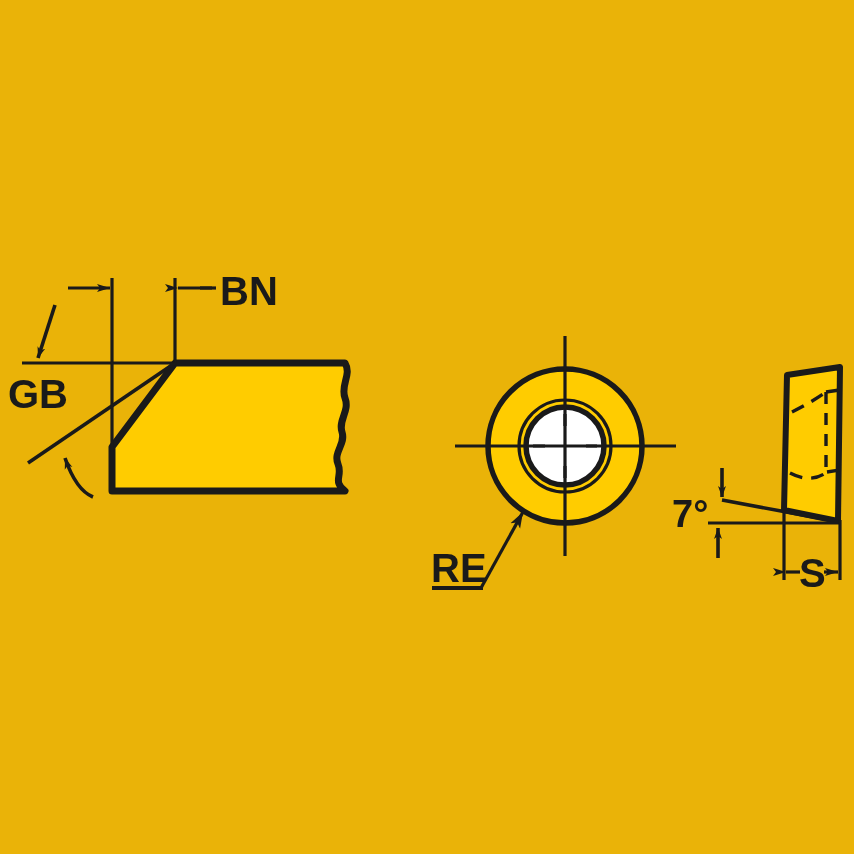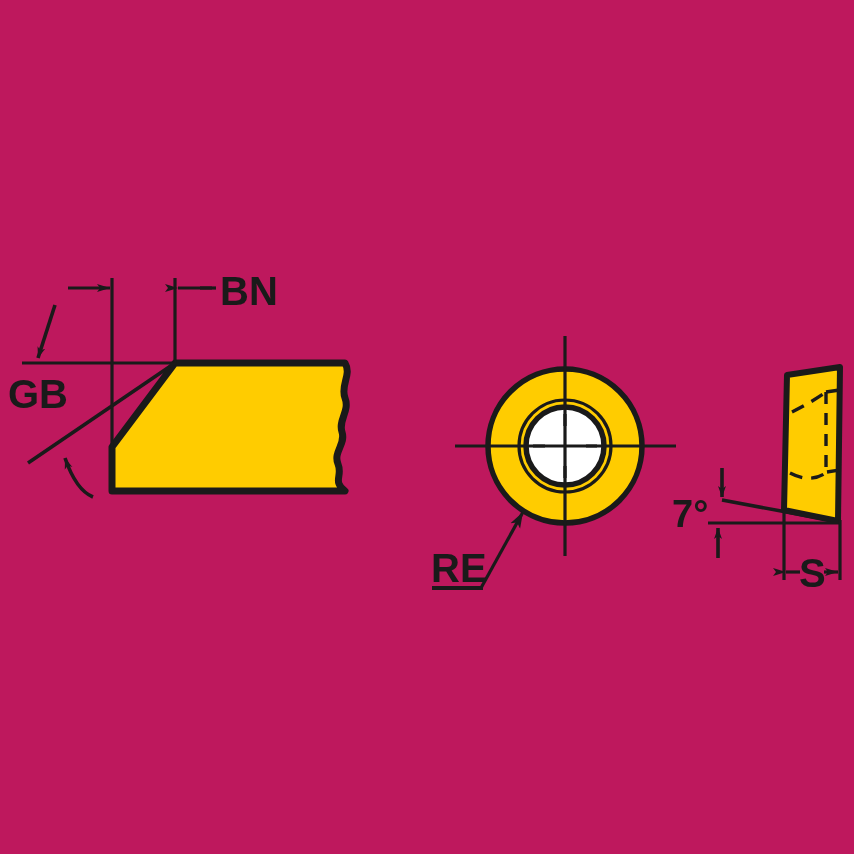--- a/index.html
+++ b/index.html
@@ -1,17 +1,17 @@
 <!DOCTYPE html>
 <html><head>
 <meta charset="utf-8">
 <style>
   html,body{margin:0;padding:0;background:#ffffff;}
   body{width:854px;height:854px;overflow:hidden;font-family:"Liberation Sans",sans-serif;}
-  #stage{position:relative;width:854px;height:854px;background:#be185d;}
+  #stage{position:relative;width:854px;height:854px;background:#eab308;}
   svg#drawing{position:absolute;left:0;top:0;width:854px;height:854px;display:block;}
   .lbl{font-family:"Liberation Sans",sans-serif;font-weight:bold;fill:#1a1a1a;}
 </style>
 </head>
 <body>
 
 <div id="stage">
 
   <svg id="drawing" viewBox="0 0 854 854">
 

